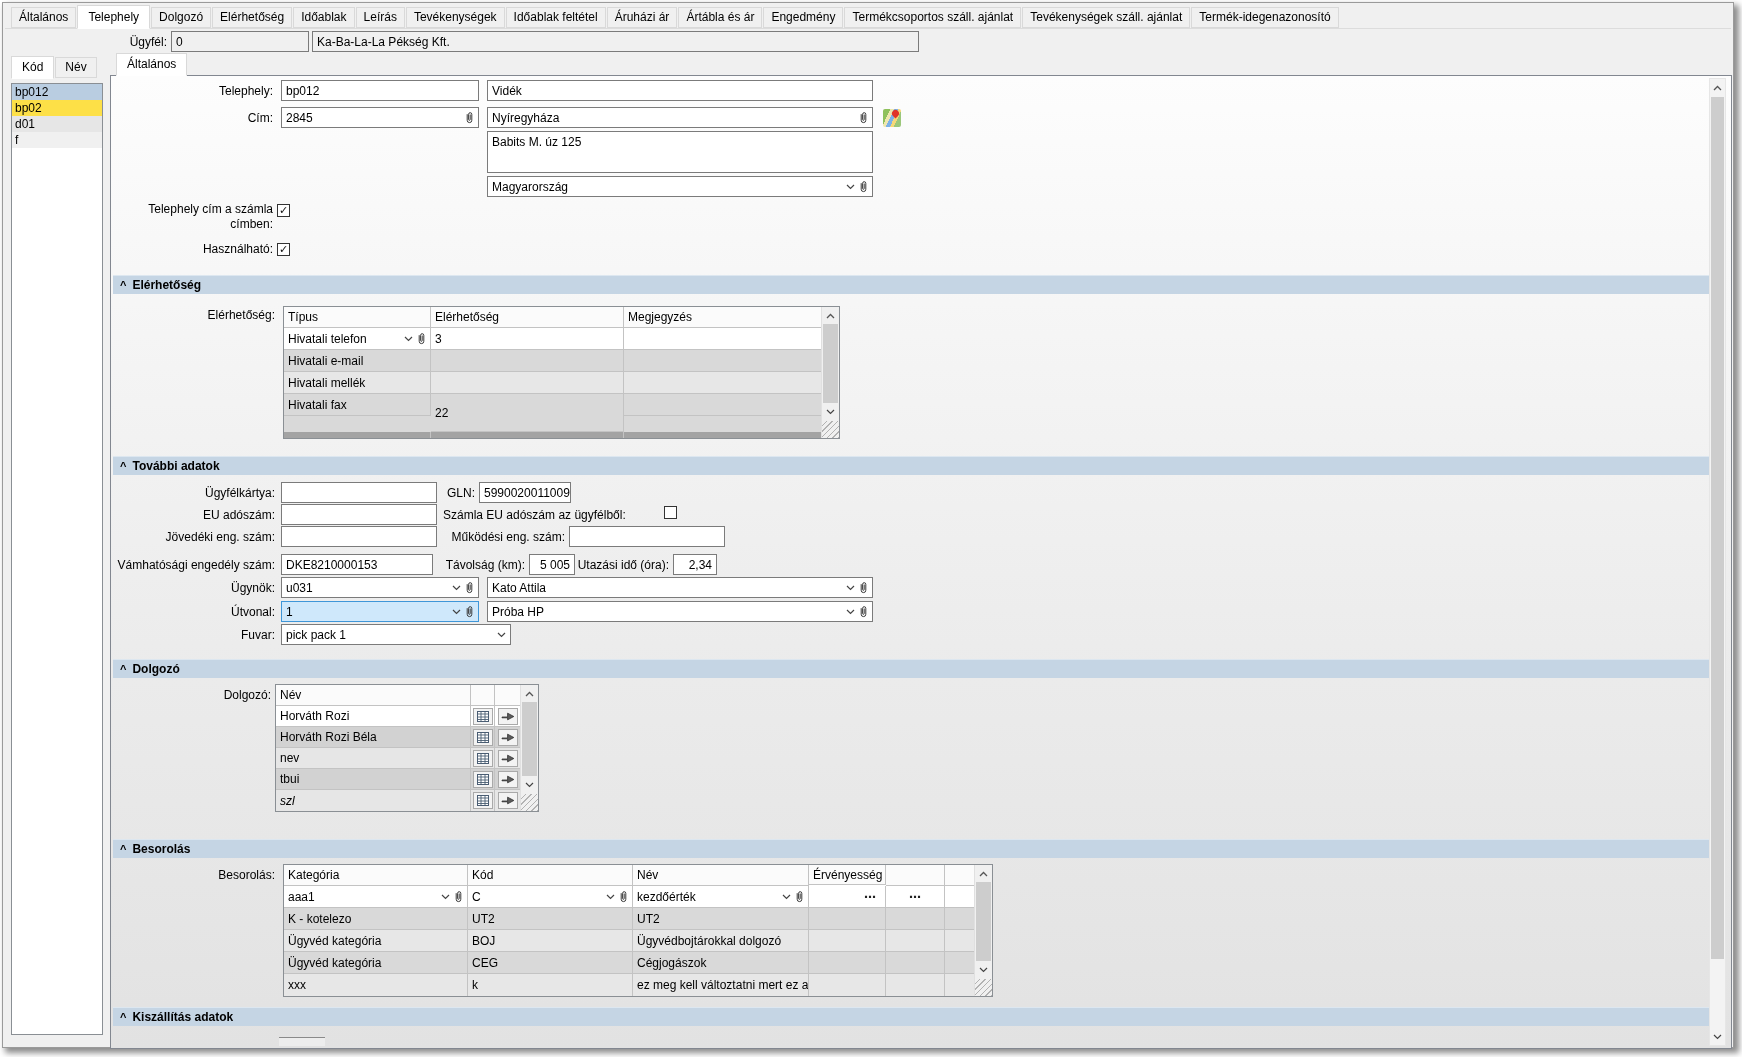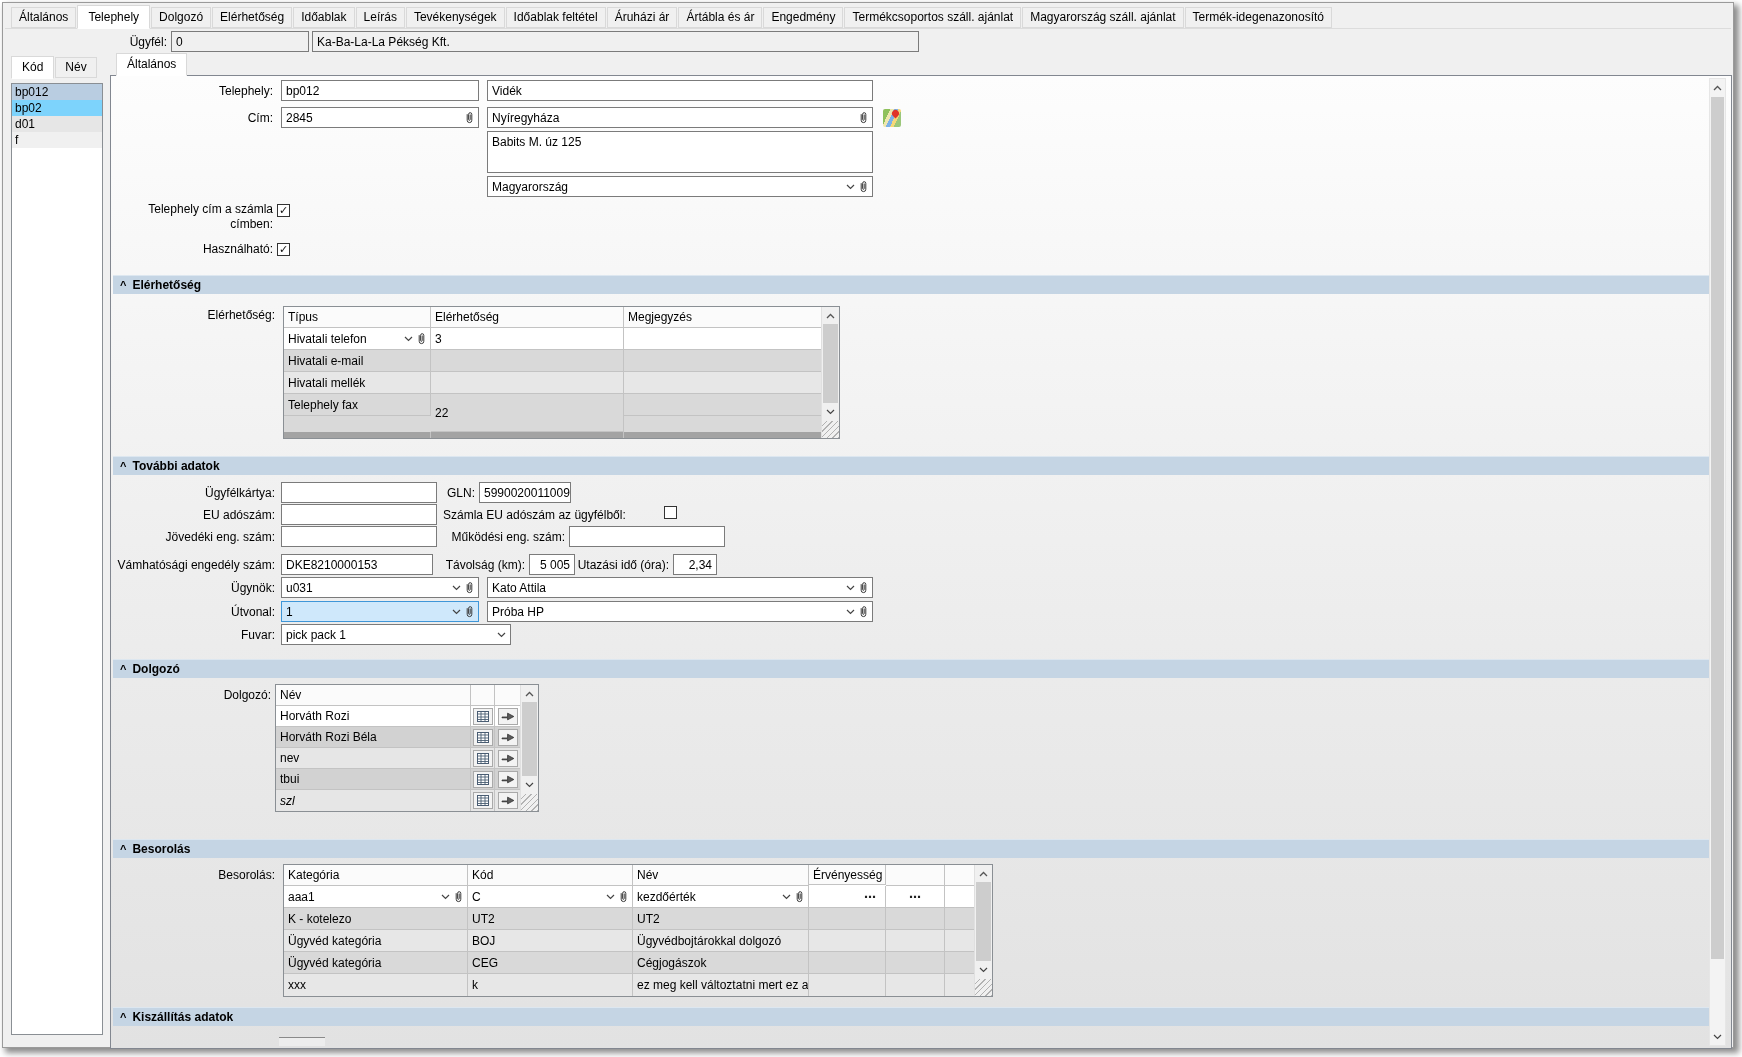--- a/index.html
+++ b/index.html
@@ -70,35 +70,35 @@
       <div class="tab">Dolgozó</div>
       <div class="tab">Elérhetőség</div>
       <div class="tab">Időablak</div>
       <div class="tab">Leírás</div>
       <div class="tab">Tevékenységek</div>
       <div class="tab">Időablak feltétel</div>
       <div class="tab">Áruházi ár</div>
       <div class="tab">Ártábla és ár</div>
       <div class="tab">Engedmény</div>
       <div class="tab">Termékcsoportos száll. ajánlat</div>
-      <div class="tab">Magyarország száll. ajánlat</div>
+      <div class="tab">Tevékenységek száll. ajánlat</div>
       <div class="tab">Termék-idegenazonosító</div>
     </div>
 
     <div class="lbl" style="left:96px;top:32px;width:68px;">Ügyfél:</div>
     <div class="fld ro" style="left:168px;top:28px;width:138px;">0</div>
     <div class="fld ro" style="left:309px;top:28px;width:607px;">Ka-Ba-La-La Pékség Kft.</div>
 
     <div style="position:absolute;left:8px;top:52px;display:flex;align-items:flex-end;">
       <div class="sidetab active">Kód</div>
       <div class="sidetab">Név</div>
     </div>
     <div class="listbox" style="left:8px;top:80px;width:92px;height:952px;">
       <div class="litem" style="background:#b9cde1;">bp012</div>
-      <div class="litem" style="background:#7dd3fc;">bp02</div>
+      <div class="litem" style="background:#fde047;">bp02</div>
       <div class="litem" style="background:#e6e6e6;">d01</div>
       <div class="litem" style="background:#f0f0f0;">f</div>
     </div>
 
     <div class="sidetab active" style="position:absolute;left:113px;top:50px;z-index:2;">Általános</div>
 
     <div class="panel">
 
       <div class="lbl" style="left:0;top:8px;width:162px;">Telephely:</div>
       <div class="fld" style="left:170px;top:4px;width:198px;">bp012</div>
@@ -185,21 +185,21 @@
           <div class="tc" style="width:147px;height:22px;">Hivatali e-mail</div>
           <div class="tc" style="width:193px;height:22px;"></div>
           <div class="tc" style="width:197px;height:22px;border-right:none;"></div>
         </div>
         <div class="trow" style="background:#e7e7e7;">
           <div class="tc" style="width:147px;height:22px;">Hivatali mellék</div>
           <div class="tc" style="width:193px;height:22px;"></div>
           <div class="tc" style="width:197px;height:22px;border-right:none;"></div>
         </div>
         <div class="trow" style="background:#d9d9d9;">
-          <div class="tc" style="width:147px;height:22px;">Telephely fax</div>
+          <div class="tc" style="width:147px;height:22px;">Hivatali fax</div>
           <div class="tc" style="width:193px;height:38px;">22</div>
           <div class="tc" style="width:197px;height:22px;border-right:none;"></div>
         </div>
         <div class="trow" style="background:#a3a3a3;align-items:flex-end;">
           <div class="tc" style="width:147px;height:22px;border-bottom:none;">Hivatali mobil</div>
           <div class="tc" style="width:193px;height:22px;border-bottom:none;"></div>
           <div class="tc" style="width:197px;height:22px;border-right:none;border-bottom:none;"></div>
         </div>
         <div class="sb" style="right:0;top:0;bottom:0;width:18px;">
           <div class="sbbtn" style="top:0;">

